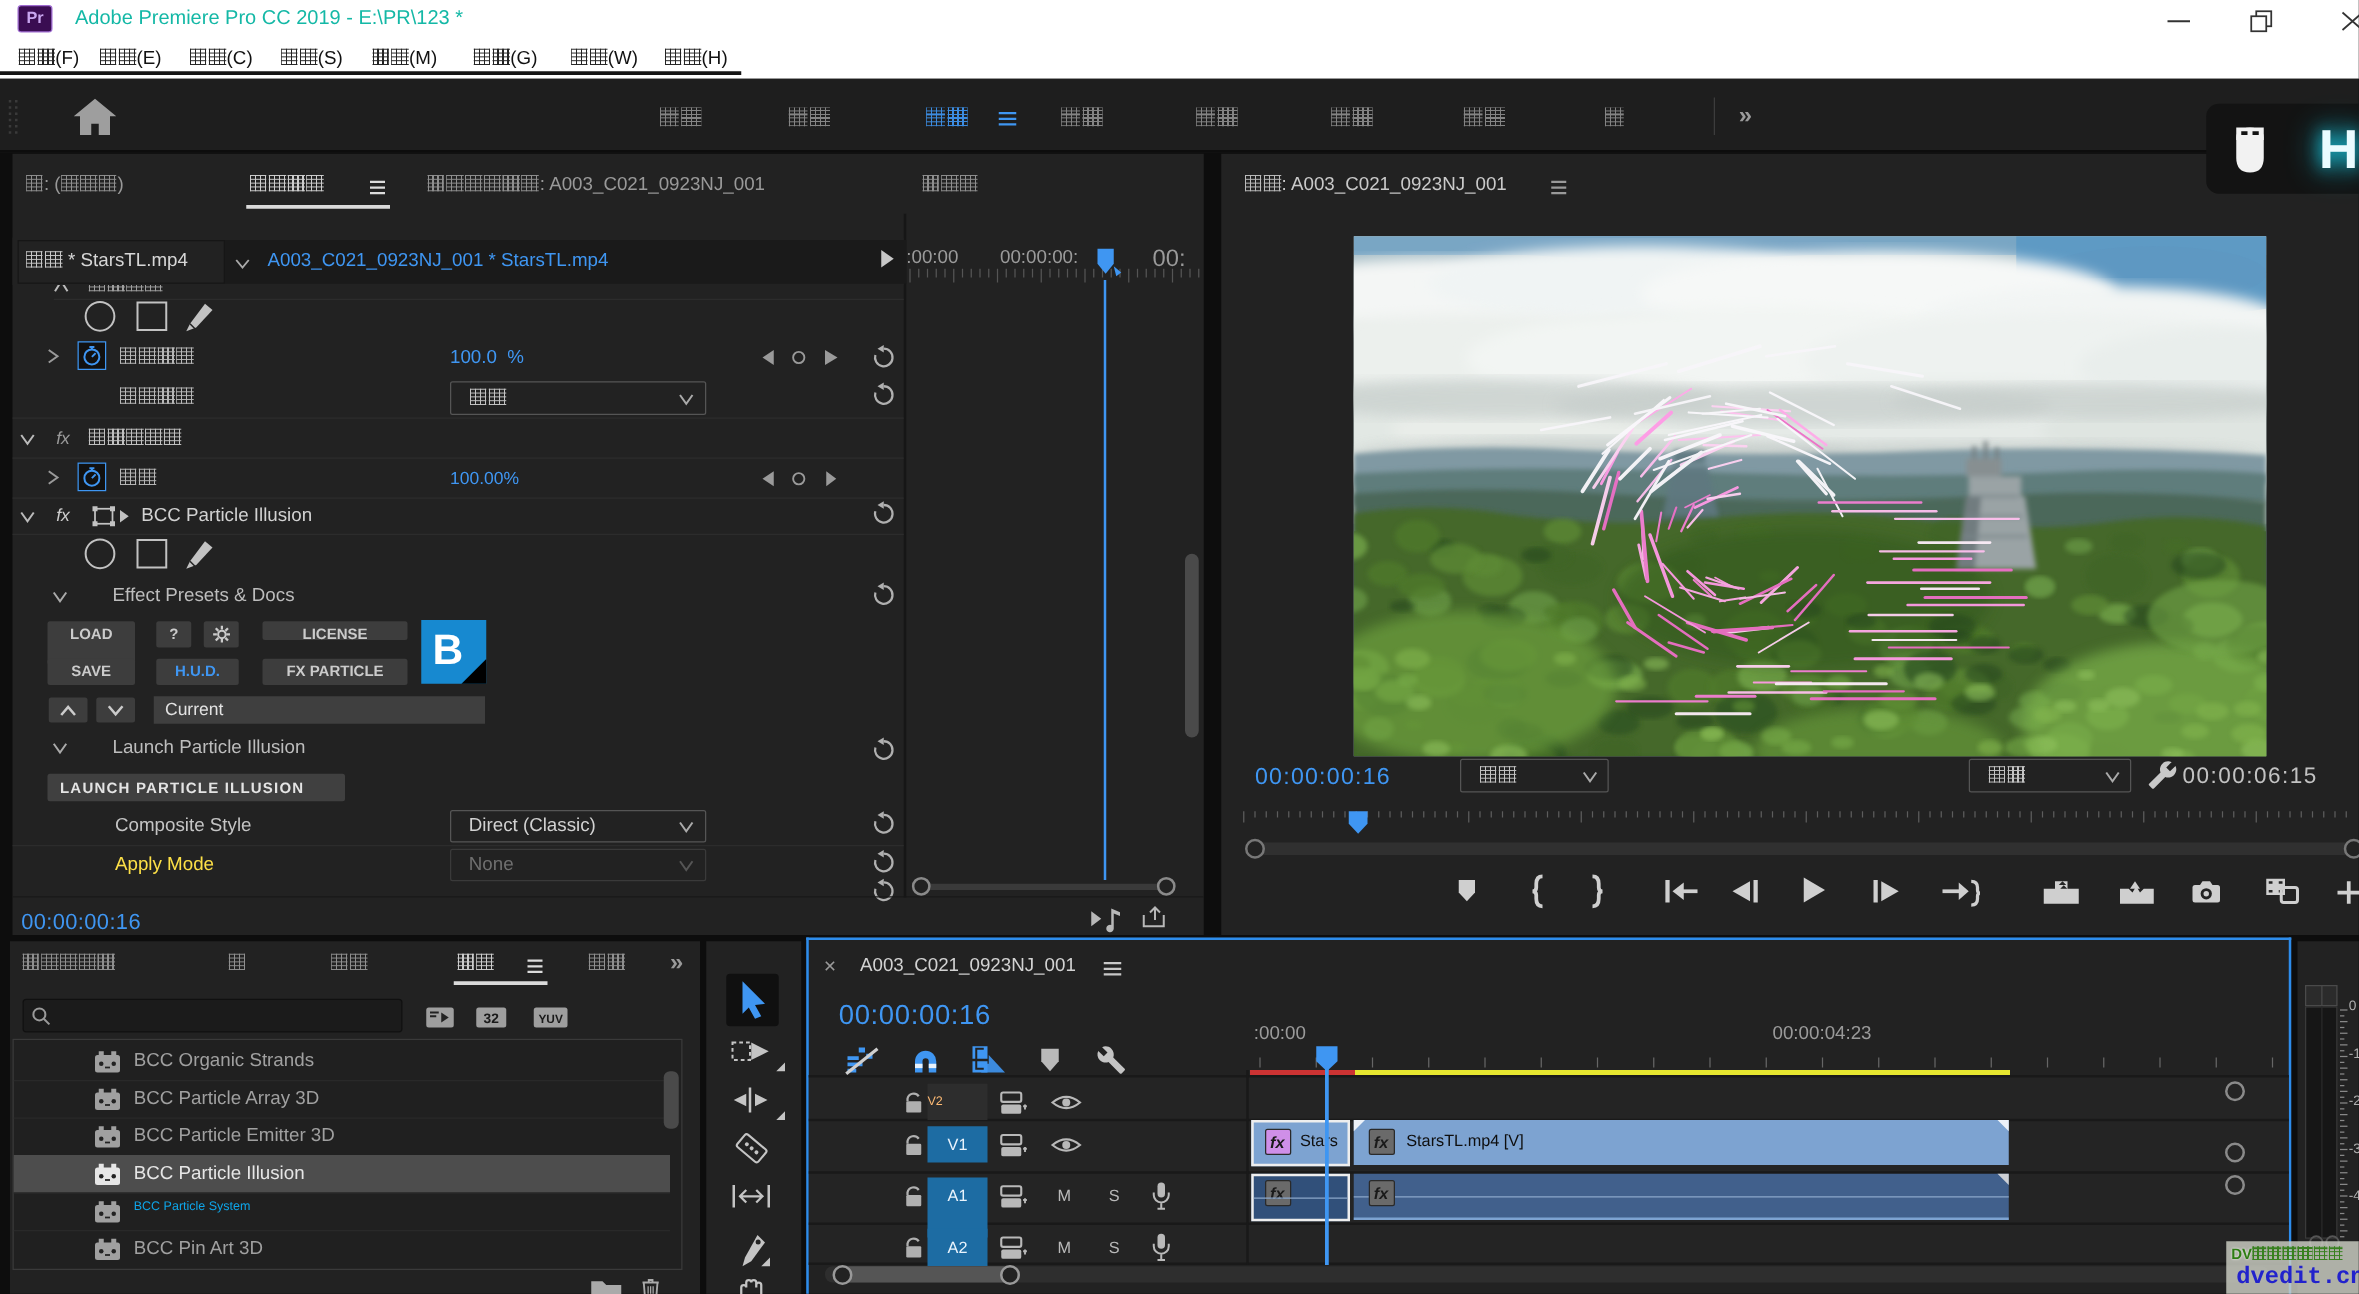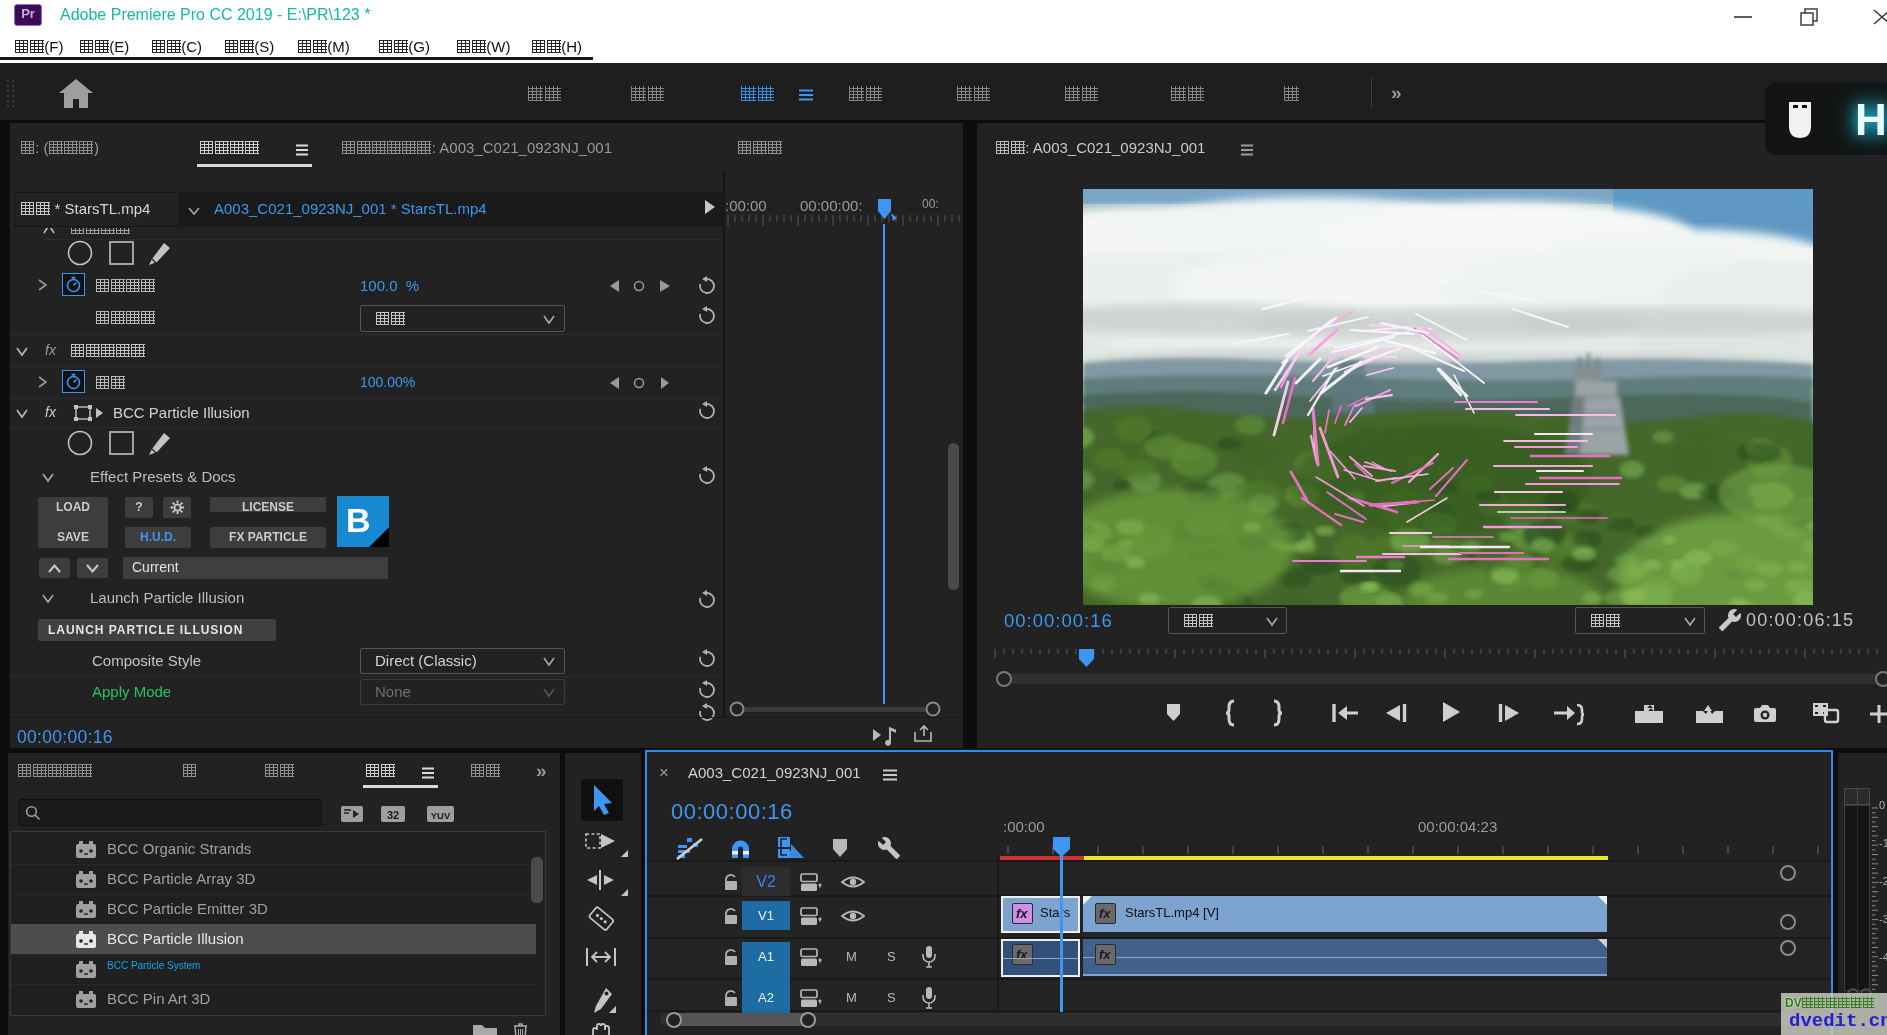--- a/index.html
+++ b/index.html
@@ -234,21 +234,21 @@
 <div class="drop" style="left:360px;top:648px;width:205px;height:26px">
     <span style="position:absolute;left:14px;top:3px;font-size:15px">Direct (Classic)</span>
   </div>
 <svg class="ab" style="left:543px;top:655px;" width="12" height="12" viewBox="0 0 12 12">
     <path d="M1 3 l5 7 5 -7" fill="none" stroke="#aaa" stroke-width="1.6"></path>
   </svg>
 <svg class="ab" style="left:697px;top:649px;" width="20" height="20" viewBox="0 0 20 20">
     <path d="M10 3 a7 7 0 1 1 -6.7 5" fill="none" stroke="#b0b0b0" stroke-width="1.8"></path>
     <path d="M10 0 l0 6 -5 -3 z" fill="#b0b0b0"></path>
   </svg>
-<div class="tx" style="left:92px;top:683px;font-size:15px;color:#22c55e">Apply Mode</div>
+<div class="tx" style="left:92px;top:683px;font-size:15px;color:#fde047">Apply Mode</div>
 <div class="drop" style="left:360px;top:679px;width:205px;height:26px;border-color:#3a3a3a;color:#6f6f6f">
     <span style="position:absolute;left:14px;top:3px;font-size:15px">None</span>
   </div>
 <svg class="ab" style="left:543px;top:686px;" width="12" height="12" viewBox="0 0 12 12">
     <path d="M1 3 l5 7 5 -7" fill="none" stroke="#555" stroke-width="1.6"></path>
   </svg>
 <svg class="ab" style="left:697px;top:680px;" width="20" height="20" viewBox="0 0 20 20">
     <path d="M10 3 a7 7 0 1 1 -6.7 5" fill="none" stroke="#b0b0b0" stroke-width="1.8"></path>
     <path d="M10 0 l0 6 -5 -3 z" fill="#b0b0b0"></path>
   </svg>
@@ -262,21 +262,21 @@
     <path d="M1 3 l8 6 -8 6 z" fill="#b8b8b8"></path>
     <path d="M17 14 a3 3 0 1 0 2 2.8 l0 -12 5 2 v-3 l-7 -3 z" fill="#b8b8b8"></path>
   </svg>
 <svg class="ab" style="left:912px;top:724px;" width="24" height="20" viewBox="0 0 24 20">
     <path d="M3 8 v9 h16 v-9" fill="none" stroke="#b8b8b8" stroke-width="1.6"></path>
     <path d="M8 6 l4 -4 4 4 M12 2 v10" stroke="#b8b8b8" stroke-width="1.6" fill="none"></path>
   </svg>
 <div class="ab" style="left:723px;top:171px;width:2px;height:547px;background:#161616"></div>
 <div class="tx" style="left:725px;top:197px;font-size:15px;color:#9a9a9a">:00:00</div>
 <div class="tx" style="left:800px;top:197px;font-size:15px;color:#9a9a9a">00:00:00:</div>
-<div class="tx" style="left:922px;top:197px;font-size:12px;color:#9a9a9a">00:</div>
+<div class="tx" style="left:922px;top:197px;font-size:19px;color:#9a9a9a">00:</div>
 <svg class="ab" style="left:725px;top:215px;" width="238" height="12" viewBox="0 0 238 12">
     <path d="M3 0 v11" stroke="#555" stroke-width="1"></path>
     <path d="M10 0 v7" stroke="#555" stroke-width="1"></path>
     <path d="M17 0 v7" stroke="#555" stroke-width="1"></path>
     <path d="M24 0 v7" stroke="#555" stroke-width="1"></path>
     <path d="M31 0 v7" stroke="#555" stroke-width="1"></path>
     <path d="M38 0 v11" stroke="#555" stroke-width="1"></path>
     <path d="M45 0 v7" stroke="#555" stroke-width="1"></path>
     <path d="M52 0 v7" stroke="#555" stroke-width="1"></path>
     <path d="M59 0 v7" stroke="#555" stroke-width="1"></path>
@@ -1059,21 +1059,21 @@
 <div class="ab" style="left:647px;top:860px;width:1184px;height:2px;background:#191919"></div>
 <div class="ab" style="left:647px;top:895px;width:1184px;height:2px;background:#191919"></div>
 <div class="ab" style="left:647px;top:937px;width:1184px;height:2px;background:#191919"></div>
 <div class="ab" style="left:647px;top:978px;width:1184px;height:2px;background:#191919"></div>
 <div class="ab" style="left:647px;top:1010px;width:1184px;height:2px;background:#191919"></div>
 <div class="ab" style="left:997px;top:856px;width:2px;height:156px;background:#191919"></div>
 <svg class="ab" style="left:723px;top:873px;" width="16" height="18" viewBox="0 0 16 18">
     <path d="M3 8 V6 a5 5 0 0 1 9 -2" fill="none" stroke="#b0b0b0" stroke-width="1.8"></path>
     <rect x="2" y="8" width="12" height="9" rx="1" fill="#b0b0b0"></rect>
   </svg>
-<div class="ab" style="left:742px;top:867px;width:48px;height:29px;background:#2d2d2d;color:#3b82f6;font-size:16px;text-align:center;line-height:29px">V2</div>
+<div class="ab" style="left:742px;top:867px;width:48px;height:29px;background:#2d2d2d;color:#fdba74;font-size:10px;line-height:29px">V2</div>
 <svg class="ab" style="left:800px;top:873px;" width="22" height="18" viewBox="0 0 22 18">
     <rect x="1" y="1" width="16" height="7.5" rx="1.5" fill="none" stroke="#b9b9b9" stroke-width="1.7"></rect>
     <rect x="1" y="10.5" width="16" height="7.5" rx="1.5" fill="#b9b9b9"></rect>
     <path d="M18.5 12 h3 M20 10.5 v4" stroke="#b9b9b9" stroke-width="1.5"></path>
   </svg>
 <svg class="ab" style="left:841px;top:874px;" width="24" height="16" viewBox="0 0 24 16">
     <path d="M1 8 Q12 -1 23 8 Q12 17 1 8 z" fill="none" stroke="#b9b9b9" stroke-width="1.7"></path>
     <circle cx="12" cy="8" r="3.2" fill="#b9b9b9"></circle>
   </svg>
 <svg class="ab" style="left:723px;top:907px;" width="16" height="18" viewBox="0 0 16 18">

